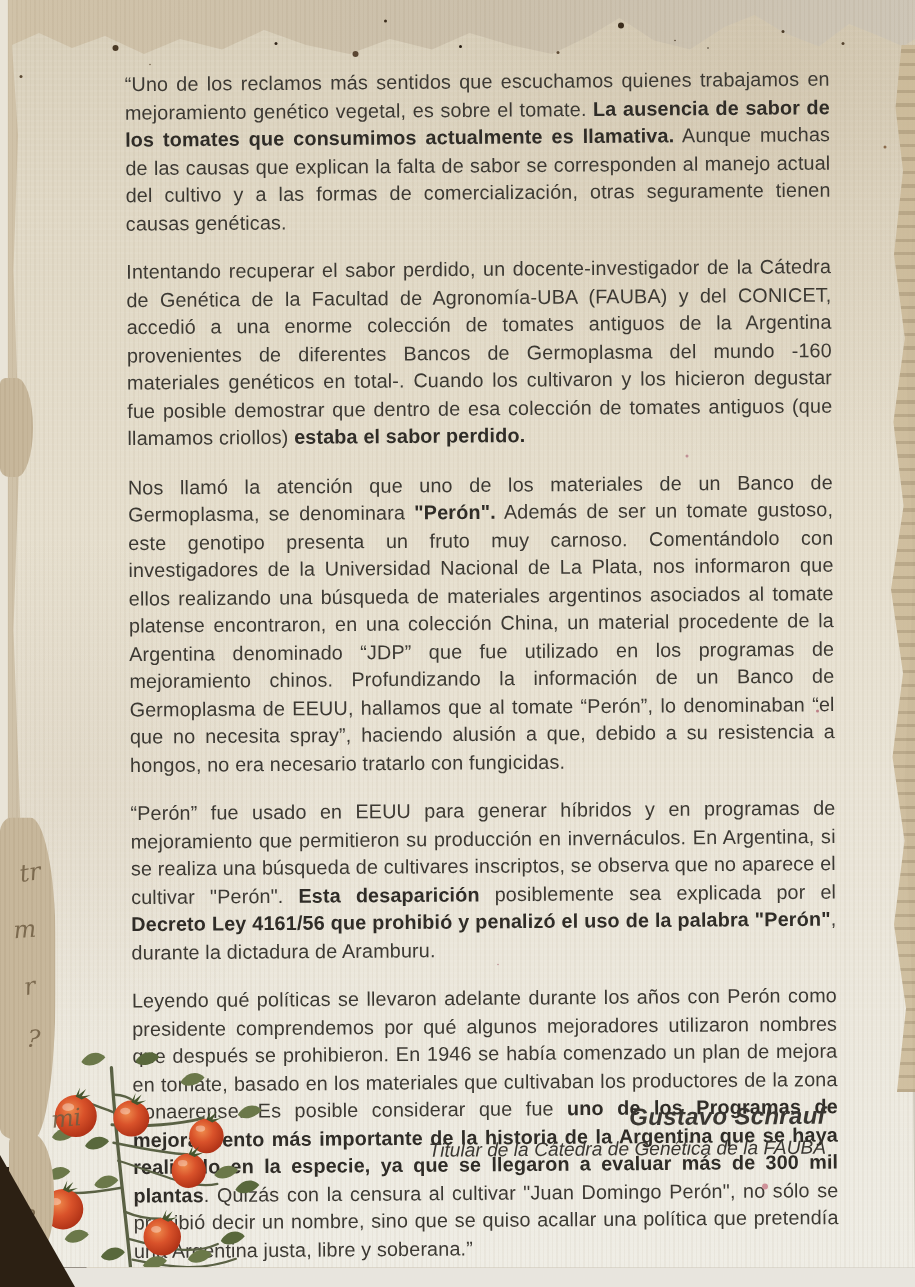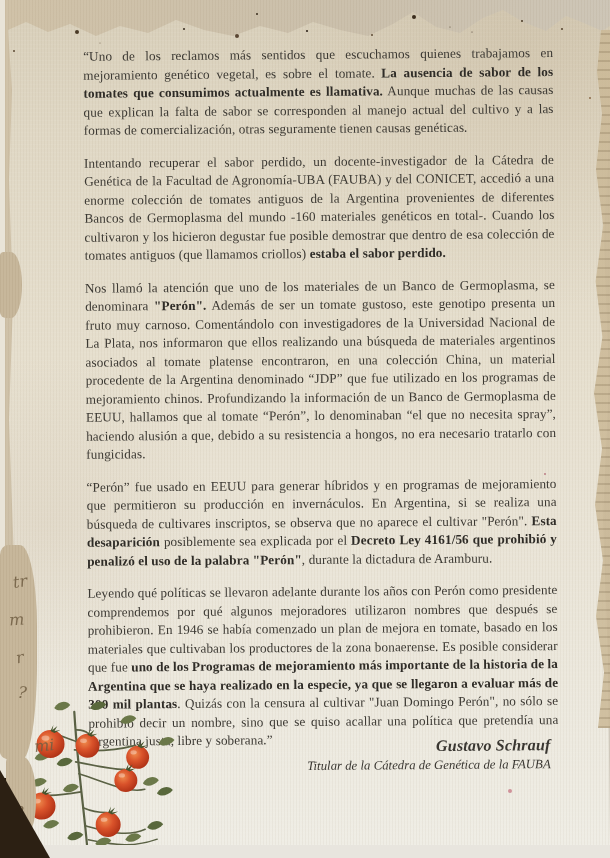--- a/index.html
+++ b/index.html
@@ -28,21 +28,20 @@
       repeating-linear-gradient(90deg,rgba(125,100,65,.05) 0 1px,transparent 1px 3px),
       repeating-linear-gradient(0deg,rgba(255,255,255,.05) 0 1px,transparent 1px 4px),
       linear-gradient(180deg,#d8cfba 0%,#e0d8c5 16%,#e6dfce 42%,#eae5d8 68%,#efede5 100%);
     clip-path:polygon(
       0px 30px,18px 22px,40px 32px,62px 24px,88px 36px,112px 26px,140px 33px,
       168px 20px,196px 30px,225px 36px,252px 26px,280px 33px,305px 22px,332px 30px,
       360px 36px,385px 24px,405px 12px,428px 27px,452px 33px,475px 18px,495px 10px,
       515px 22px,538px 31px,558px 16px,578px 24px,594px 31px,602px 26px,
       602px 120px,596px 240px,601px 380px,595px 520px,600px 660px,602px 845px,
       0px 845px,2px 700px,6px 560px,1px 420px,5px 300px,1px 180px,4px 90px);
-    font-family:Liberation Serif, serif;
   }
   .sheet-inner{position:absolute;inset:0;transform:rotate(-0.45deg);transform-origin:300px 420px;}
   .right-torn{
     position:absolute;right:0;top:30px;bottom:130px;width:20px;
     background:
       repeating-linear-gradient(0deg,rgba(110,85,50,.25) 0 2px,rgba(205,185,150,.55) 2px 9px),
       #c9b897;
     clip-path:polygon(55% 0,100% 0,100% 100%,40% 100%,70% 92%,30% 84%,65% 76%,25% 68%,
       60% 60%,20% 52%,62% 44%,28% 36%,66% 28%,30% 20%,60% 12%,35% 6%);
     opacity:.85;

